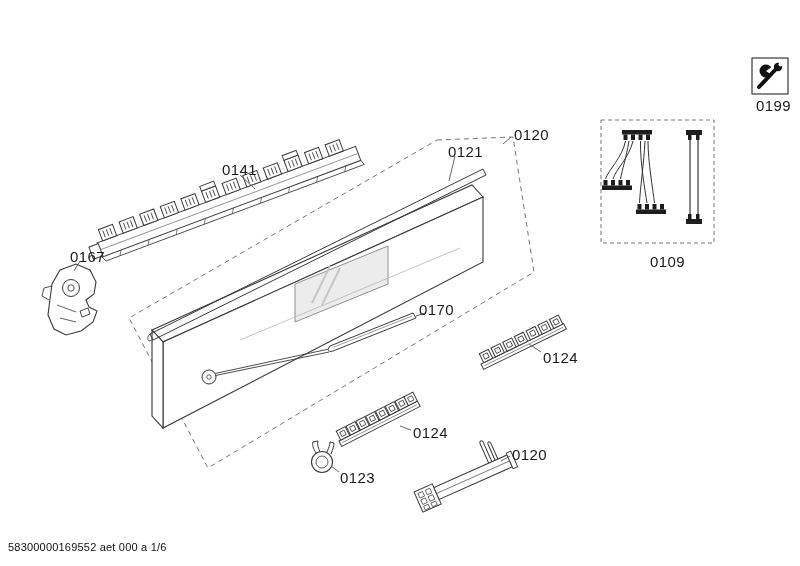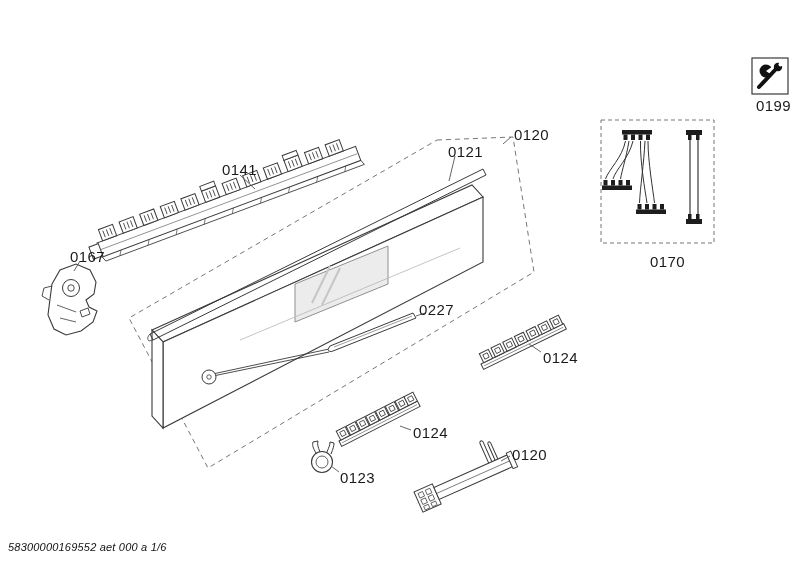--- a/index.html
+++ b/index.html
@@ -1,20 +1,20 @@
 <!DOCTYPE html>
 <html><head>
 <meta charset="utf-8">
 <style>
   html,body{margin:0;padding:0;}
   body{background:#fff;font-family:"Liberation Sans",sans-serif;}
   .page{position:relative;width:800px;height:566px;background:#ffffff;overflow:hidden;}
   .page svg{position:absolute;left:0;top:0;}
   .lbl{position:absolute;font-size:15px;color:#1a1a1a;letter-spacing:0.4px;white-space:nowrap;}
-  .footer{position:absolute;left:8px;top:541px;font-size:11px;color:#111;letter-spacing:0.2px;font-style:italic;}
+  .footer{position:absolute;left:8px;top:541px;font-size:11px;color:#111;letter-spacing:0.2px;}
 </style>
 </head>
 <body>
 
 <div class="page">
 
   <svg width="800" height="566" viewBox="0 0 800 566" xmlns="http://www.w3.org/2000/svg" xmlns:xlink="http://www.w3.org/1999/xlink">
     <defs>
       <g id="conn">
         <rect x="0" y="-12" width="15" height="12" fill="#fff" stroke="#3a3a3a" stroke-width="1"></rect>
@@ -174,23 +174,23 @@
       <line x1="541" y1="352" x2="529" y2="344"></line>
       <line x1="411" y1="430" x2="400" y2="426"></line>
       <line x1="510" y1="456" x2="501" y2="461"></line>
     </g>
   </svg>
 
   <div class="lbl" style="left:222px;top:161px">0141</div>
   <div class="lbl" style="left:70px;top:248px">0167</div>
   <div class="lbl" style="left:514px;top:126px">0120</div>
   <div class="lbl" style="left:448px;top:143px">0121</div>
-  <div class="lbl" style="left:419px;top:301px">0227</div>
+  <div class="lbl" style="left:419px;top:301px">0170</div>
   <div class="lbl" style="left:340px;top:469px">0123</div>
   <div class="lbl" style="left:543px;top:349px">0124</div>
   <div class="lbl" style="left:413px;top:424px">0124</div>
   <div class="lbl" style="left:512px;top:446px">0120</div>
-  <div class="lbl" style="left:650px;top:253px">0170</div>
+  <div class="lbl" style="left:650px;top:253px">0109</div>
   <div class="lbl" style="left:756px;top:97px">0199</div>
 
   <div class="footer">58300000169552 aet 000 a 1/6</div>
 
 </div>
 
 </body></html>

